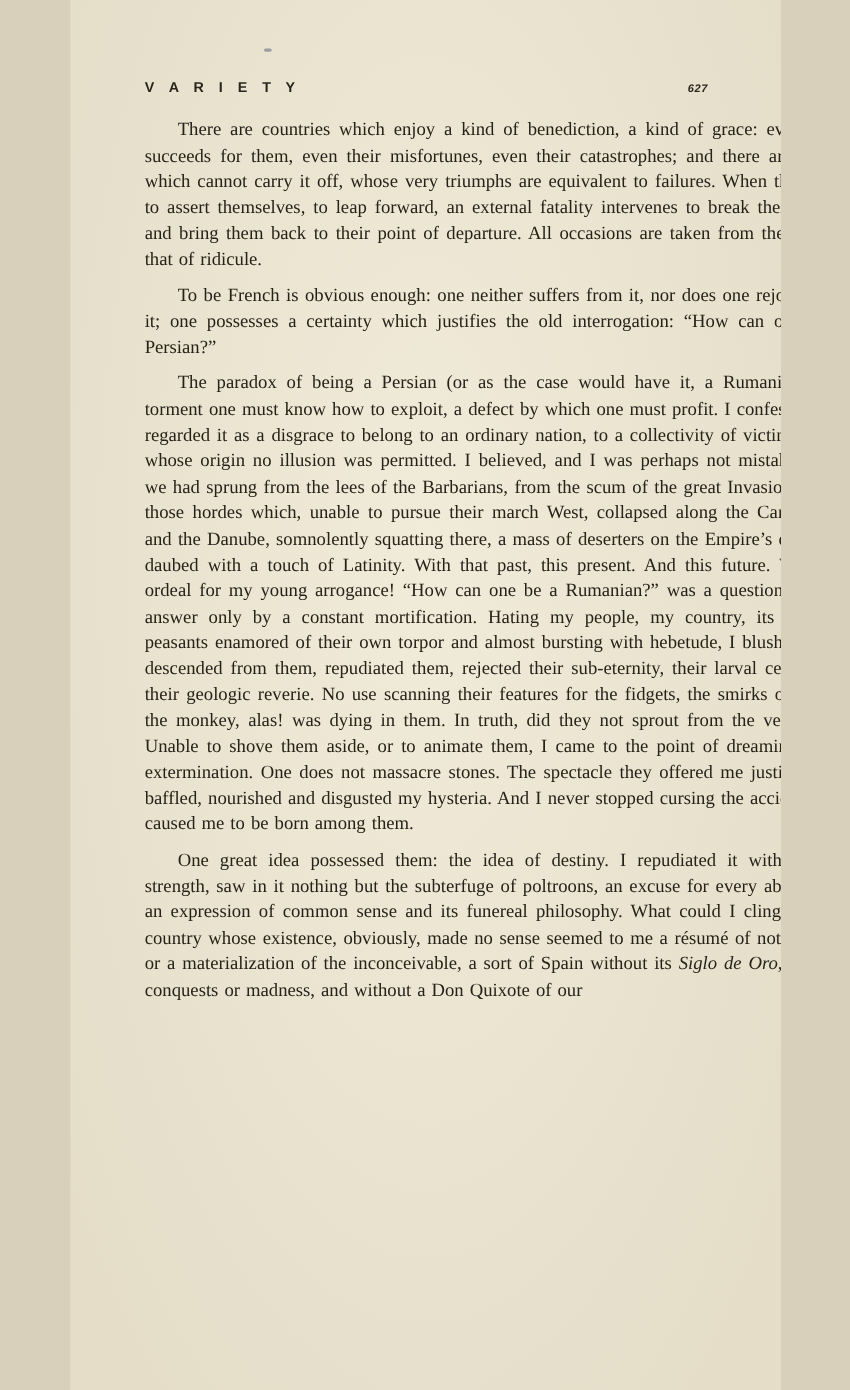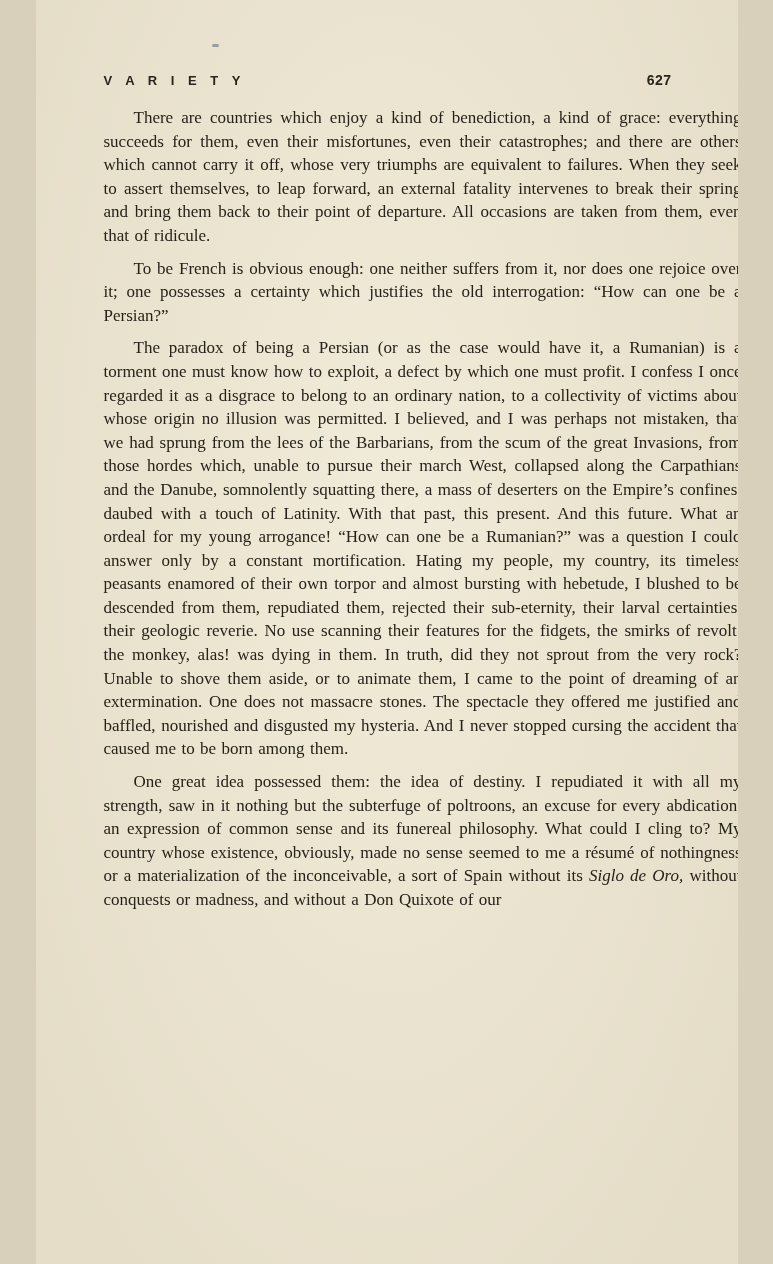--- a/index.html
+++ b/index.html
@@ -5,21 +5,21 @@
   :root {
     --paper: #ece4ce;
     --ink: #272219;
   }
   * { box-sizing: border-box; margin: 0; padding: 0; }
   html, body {
     background: #d8d0ba;
   }
   .page {
     position: relative;
-    width: 702px;
+    width: 646px;
     height: 1264px;
     margin: 0 auto;
     background: var(--paper);
     background-image: radial-gradient(ellipse at 50% 40%, rgba(255,255,250,0.25), rgba(0,0,0,0.03) 90%);
     overflow: hidden;
     font-family: "Liberation Serif", serif;
     color: var(--ink);
   }
   .running-head {
     position: absolute;
@@ -31,23 +31,24 @@
     align-items: baseline;
     font-family: "Liberation Sans", sans-serif;
     font-weight: bold;
   }
   .section-title {
     font-size: 13px;
     letter-spacing: 5px;
     color: #2a251c;
   }
   .page-number {
-    font-size: 14px;
+    font-size: 10px;
     letter-spacing: 0.5px;
     color: #2a251c;
+    font-style: italic;
   }
   .text-column {
     position: absolute;
     top: 106px;
     left: 68px;
     width: 638px;
     font-size: 17px;
     line-height: 23.6px;
     text-align: justify;
     text-justify: inter-word;

